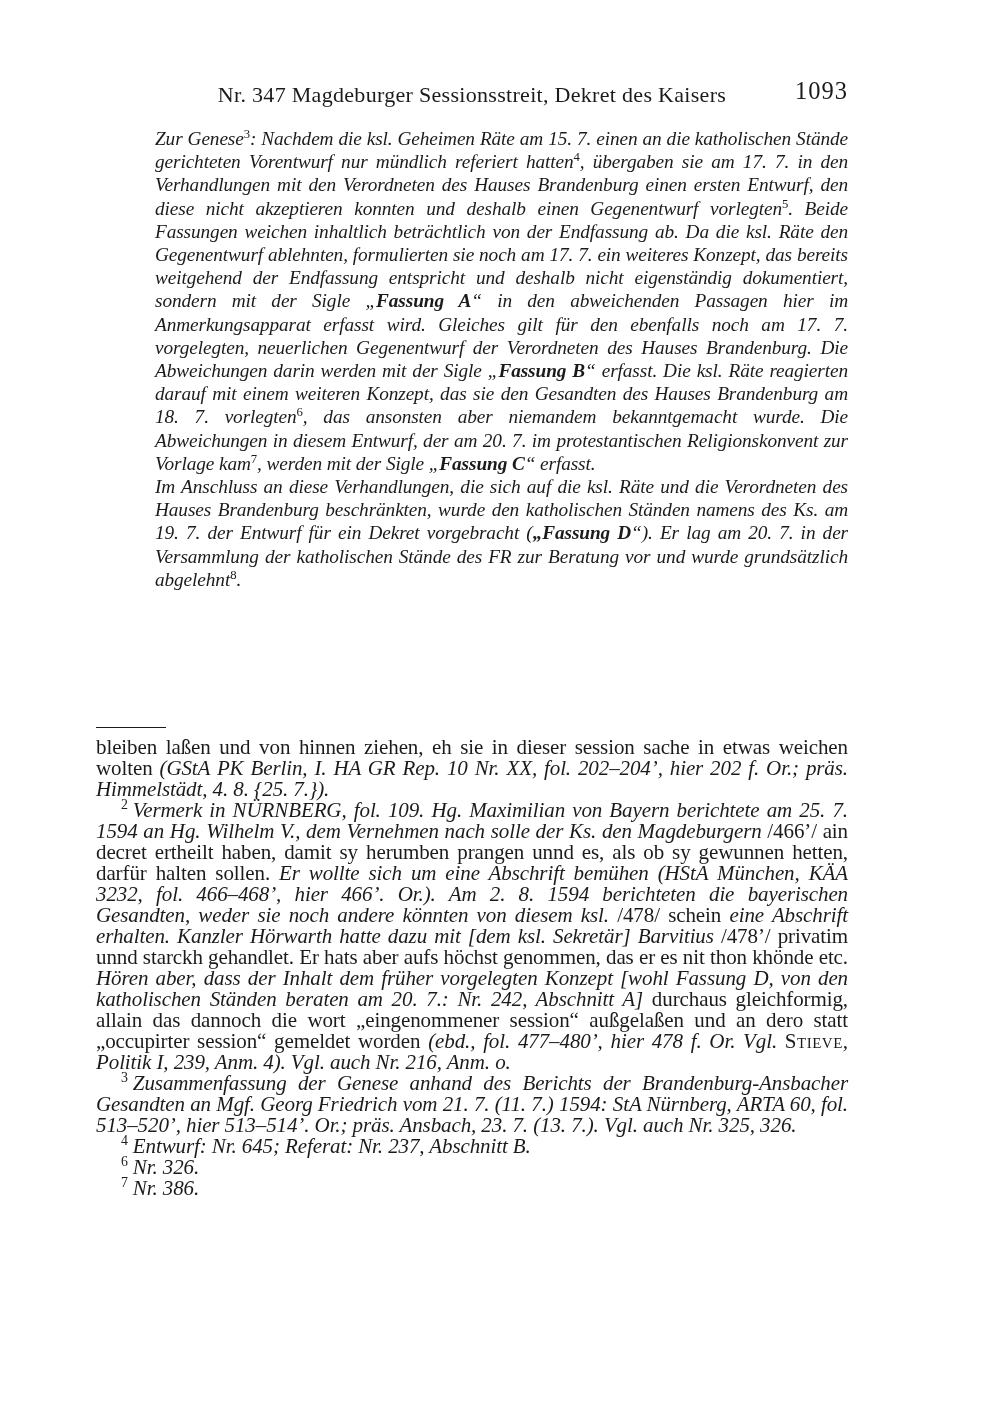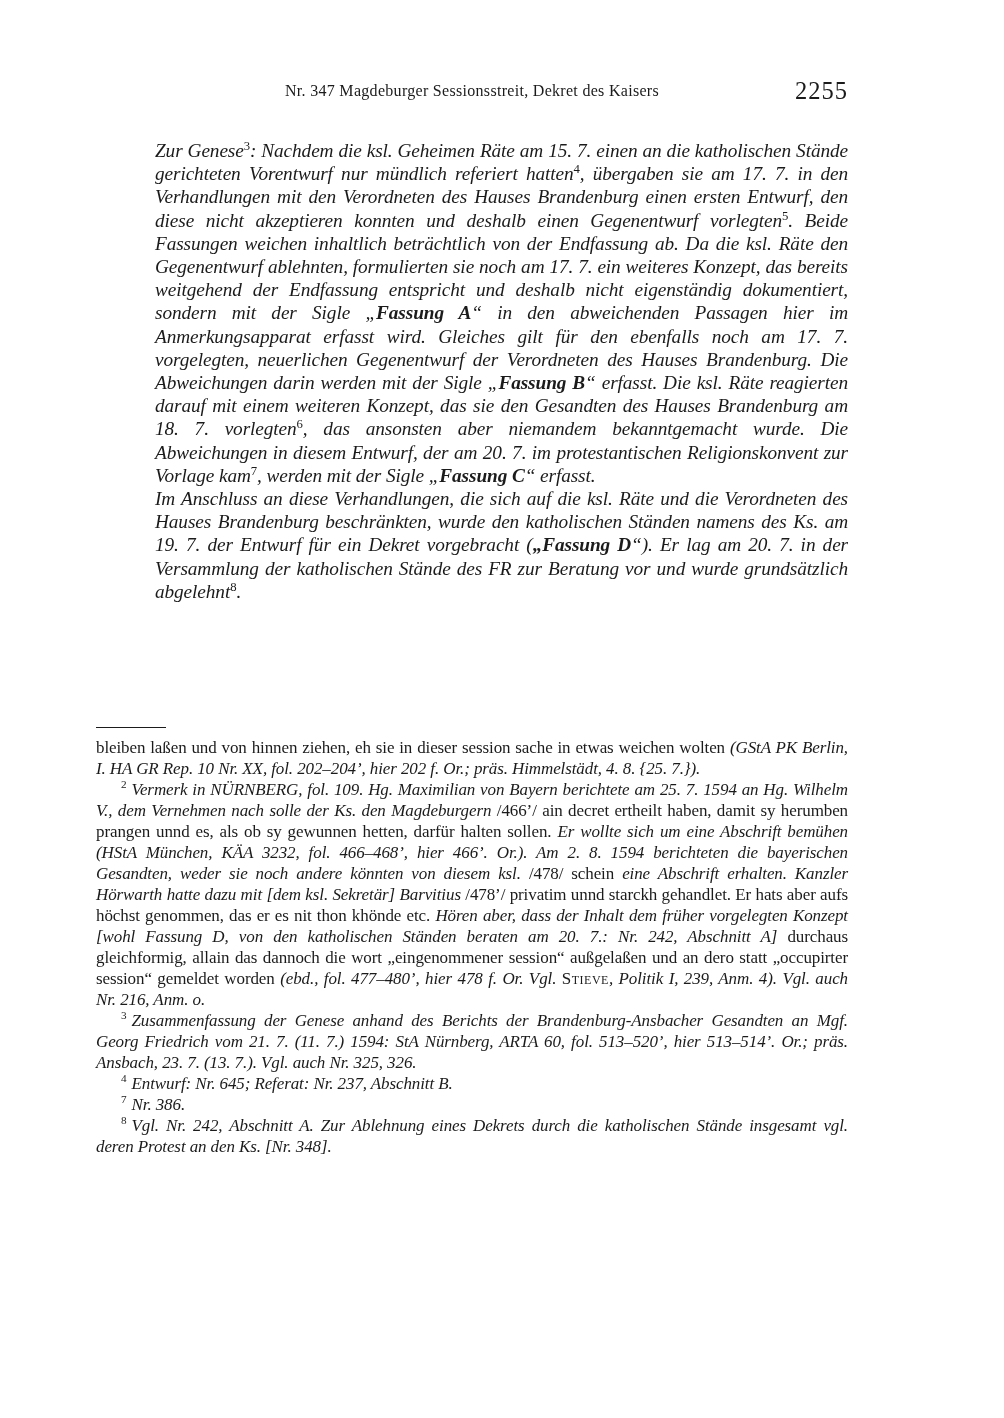--- a/index.html
+++ b/index.html
@@ -3,69 +3,69 @@
 <meta charset="utf-8">
 <style>
   html, body { margin:0; padding:0; background:#ffffff; }
   .page {
     position:relative; width:1004px; height:1418px; background:#ffffff;
     color:#1b1b1b; font-family:"Liberation Serif", serif; overflow:hidden;
   }
   .type-area { position:absolute; left:96px; top:82px; width:752px; }
   .running-head { position:relative; height:28px; }
   .head-title {
-    text-align:center; font-size:16px; letter-spacing:0.3px; color:#1b1b1b;
+    text-align:center; font-size:22px; letter-spacing:0.3px; color:#1b1b1b;
   }
   .page-number {
     position:absolute; right:0; top:-5px; font-size:24.5px; letter-spacing:1px;
   }
   .main-text {
-    margin-left:59px; width:693px; margin-top:29px;
+    margin-left:59px; width:693px; margin-top:17px;
     text-align:justify; font-style:italic;
     font-size:19.3px; line-height:23.2px; letter-spacing:-0.1px;
   }
   .main-text p { margin:0; }
   .run-i  { font-style:italic; }
   .run-r  { font-style:normal; }
   .run-bi { font-style:italic; font-weight:bold; }
   .run-sc { font-style:normal; font-variant:small-caps; letter-spacing:0.5px; }
   sup.run-sup, sup.run-supn {
     font-style:normal; font-weight:normal; font-size:0.66em;
     line-height:0; vertical-align:super;
   }
   sup.run-supn { margin-right:5px; }
   .footnote-block { position:absolute; left:96px; top:727px; width:752px; }
   .fn-rule {
     width:70px; height:0; border-top:1.7px solid #1b1b1b; margin:0 0 9px 0;
   }
   .footnotes {
-    font-size:17px; line-height:21px; text-align:justify; letter-spacing:-0.1px;
+    font-size:21px; line-height:21px; text-align:justify; letter-spacing:-0.1px;
   }
   .footnotes p { margin:0; }
   .footnotes p.indent { text-indent:25px; }
 </style>
 </head>
 <body>
 
 <div class="page">
   <div class="type-area">
     <div class="running-head">
       <div class="head-title">Nr. 347 Magdeburger Sessionsstreit, Dekret des Kaisers</div>
-      <div class="page-number">2255</div>
+      <div class="page-number">1093</div>
     </div>
     <div class="main-text" id="main-text">
         <p><span class="run-i">Zur Genese</span><sup class="run-sup">3</sup><span class="run-i">: Nachdem die ksl. Geheimen Räte am 15. 7. einen an die katholischen Stände gerichteten Vorentwurf nur mündlich referiert hatten</span><sup class="run-sup">4</sup><span class="run-i">, übergaben sie am 17. 7. in den Verhandlungen mit den Verordneten des Hauses Brandenburg einen ersten Entwurf, den diese nicht akzeptieren konnten und deshalb einen Gegenentwurf vorlegten</span><sup class="run-sup">5</sup><span class="run-i">. Beide Fassungen weichen inhaltlich beträchtlich von der Endfassung ab. Da die ksl. Räte den Gegenentwurf ablehnten, formulierten sie noch am 17. 7. ein weiteres Konzept, das bereits weitgehend der Endfassung entspricht und deshalb nicht eigenständig dokumentiert, sondern mit der Sigle „</span><span class="run-bi">Fassung A</span><span class="run-i">“ in den abweichenden Passagen hier im Anmerkungsapparat erfasst wird. Gleiches gilt für den ebenfalls noch am 17. 7. vorgelegten, neuerlichen Gegenentwurf der Verordneten des Hauses Brandenburg. Die Abweichungen darin werden mit der Sigle „</span><span class="run-bi">Fassung B</span><span class="run-i">“ erfasst. Die ksl. Räte reagierten darauf mit einem weiteren Konzept, das sie den Gesandten des Hauses Brandenburg am 18. 7. vorlegten</span><sup class="run-sup">6</sup><span class="run-i">, das ansonsten aber niemandem bekanntgemacht wurde. Die Abweichungen in diesem Entwurf, der am 20. 7. im protestantischen Religionskonvent zur Vorlage kam</span><sup class="run-sup">7</sup><span class="run-i">, werden mit der Sigle „</span><span class="run-bi">Fassung C</span><span class="run-i">“ erfasst.</span></p>
         <p><span class="run-i">Im Anschluss an diese Verhandlungen, die sich auf die ksl. Räte und die Verordneten des Hauses Brandenburg beschränkten, wurde den katholischen Ständen namens des Ks. am 19. 7. der Entwurf für ein Dekret vorgebracht (</span><span class="run-bi">„Fassung D</span><span class="run-i">“). Er lag am 20. 7. in der Versammlung der katholischen Stände des FR zur Beratung vor und wurde grundsätzlich abgelehnt</span><sup class="run-sup">8</sup><span class="run-i">.</span></p>
       </div>
   </div>
 
   <div class="footnote-block">
     <div class="fn-rule"></div>
     <div class="footnotes" id="footnotes">
         <p class=""><span class="run-r">bleiben laßen und von hinnen ziehen, eh sie in dieser session sache in etwas weichen wolten </span><span class="run-i">(GStA PK Berlin, I. HA GR Rep. 10 Nr. XX, fol. 202–204’, hier 202 f. Or.; präs. Himmelstädt, 4. 8. {25. 7.}).</span></p>
         <p class="indent"><sup class="run-supn">2</sup><span class="run-i">Vermerk in NÜRNBERG, fol. 109. Hg. Maximilian von Bayern berichtete am 25. 7. 1594 an Hg. Wilhelm V., dem Vernehmen nach solle der Ks. den Magdeburgern </span><span class="run-r">/466’/ ain decret ertheilt haben, damit sy herumben prangen unnd es, als ob sy gewunnen hetten, darfür halten sollen. </span><span class="run-i">Er wollte sich um eine Abschrift bemühen (HStA München, KÄA 3232, fol. 466–468’, hier 466’. Or.). Am 2. 8. 1594 berichteten die bayerischen Gesandten, weder sie noch andere könnten von diesem ksl. </span><span class="run-r">/478/ schein </span><span class="run-i">eine Abschrift erhalten. Kanzler Hörwarth hatte dazu mit [dem ksl. Sekretär] Barvitius </span><span class="run-r">/478’/ privatim unnd starckh gehandlet. Er hats aber aufs höchst genommen, das er es nit thon khönde etc. </span><span class="run-i">Hören aber, dass der Inhalt dem früher vorgelegten Konzept [wohl Fassung D, von den katholischen Ständen beraten am 20. 7.: Nr. 242, Abschnitt A] </span><span class="run-r">durchaus gleichformig, allain das dannoch die wort „eingenommener session“ außgelaßen und an dero statt „occupirter session“ gemeldet worden </span><span class="run-i">(ebd., fol. 477–480’, hier 478 f. Or. Vgl. </span><span class="run-sc">Stieve</span><span class="run-i">, Politik I, 239, Anm. 4). Vgl. auch Nr. 216, Anm. o.</span></p>
         <p class="indent"><sup class="run-supn">3</sup><span class="run-i">Zusammenfassung der Genese anhand des Berichts der Brandenburg-Ansbacher Gesandten an Mgf. Georg Friedrich vom 21. 7. (11. 7.) 1594: StA Nürnberg, ARTA 60, fol. 513–520’, hier 513–514’. Or.; präs. Ansbach, 23. 7. (13. 7.). Vgl. auch Nr. 325, 326.</span></p>
         <p class="indent"><sup class="run-supn">4</sup><span class="run-i">Entwurf: Nr. 645; Referat: Nr. 237, Abschnitt B.</span></p>
+        <p class="indent"><sup class="run-supn">6</sup><span class="run-i">Nr. 326.</span></p>
         <p class="indent"><sup class="run-supn">7</sup><span class="run-i">Nr. 386.</span></p>
-        <p class="indent"><sup class="run-supn">8</sup><span class="run-i">Vgl. Nr. 242, Abschnitt A. Zur Ablehnung eines Dekrets durch die katholischen Stände insgesamt vgl. deren Protest an den Ks. [Nr. 348].</span></p>
       </div>
   </div>
 </div>
 
 </body></html>

